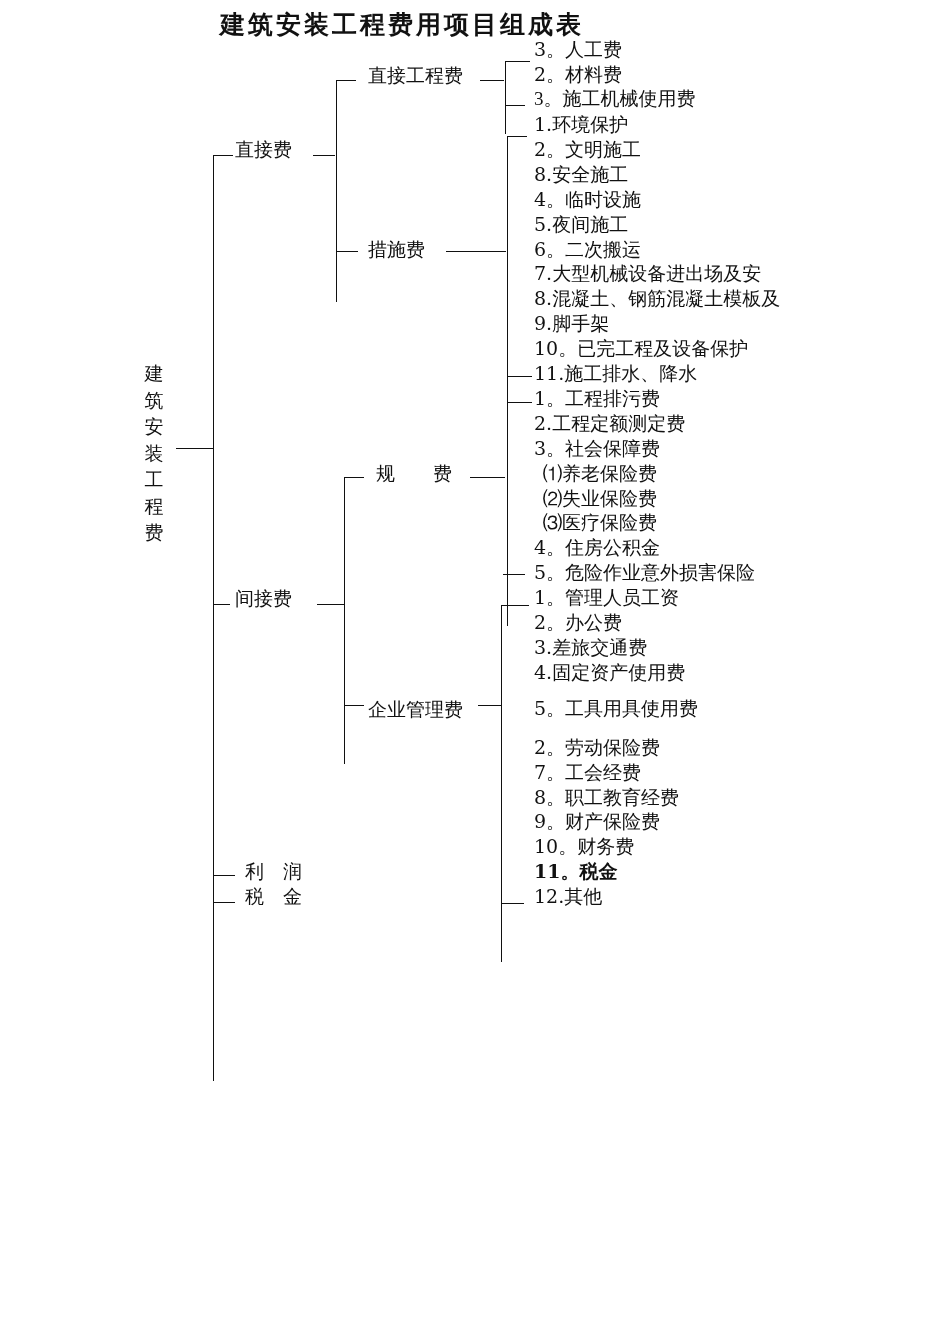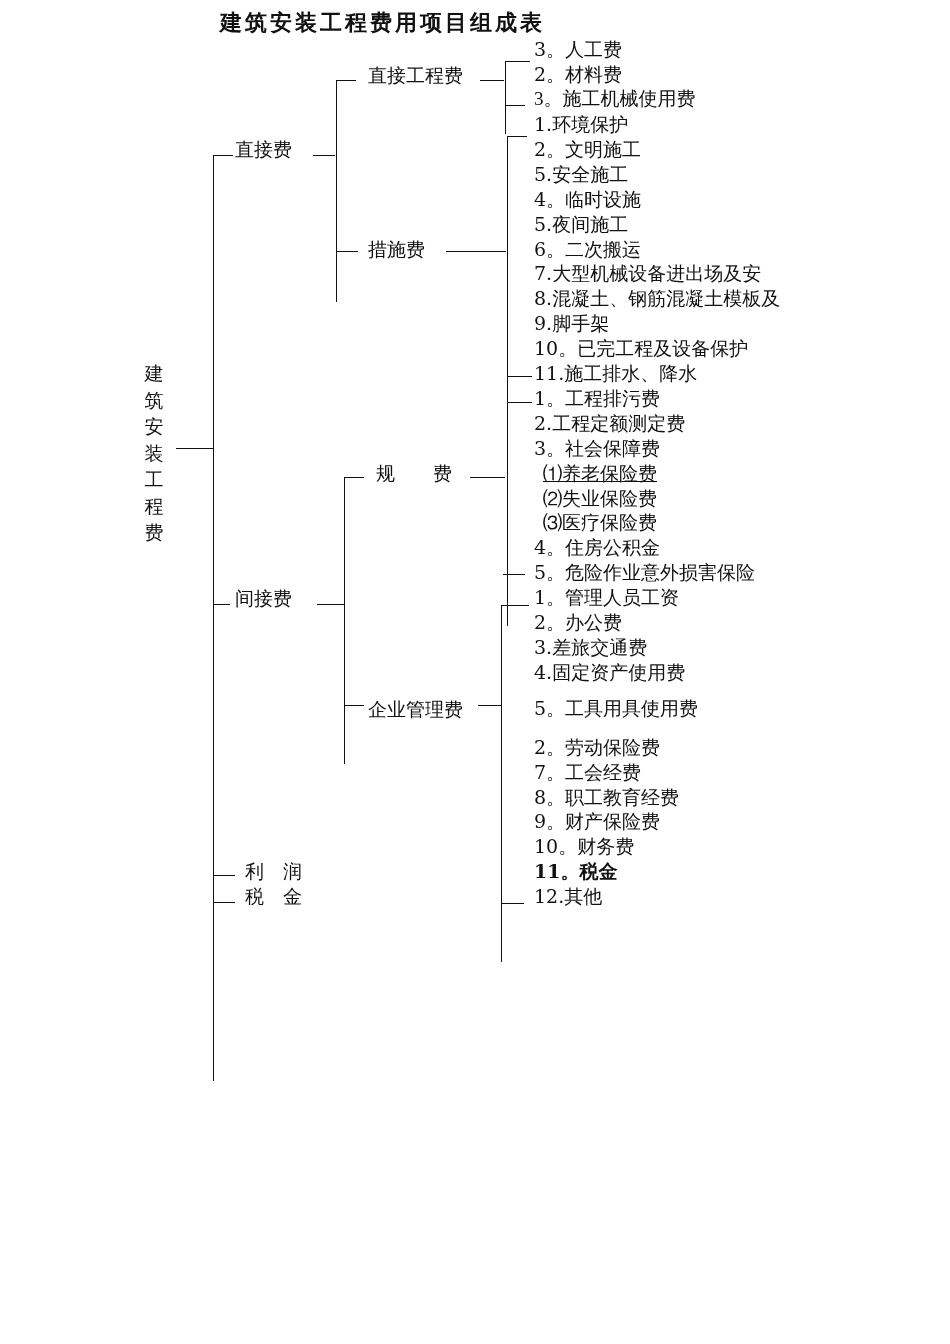--- a/index.html
+++ b/index.html
@@ -1,18 +1,18 @@
 <!DOCTYPE html>
 <html><head>
   <meta charset="utf-8">
   <style>
     html, body { margin: 0; padding: 0; background: #ffffff; }
     body { width: 950px; height: 1344px; position: relative; overflow: hidden;
            font-family: "DejaVu Serif", "Liberation Serif", serif; color: #111; }
-    .title { position: absolute; left: 220px; top: 8px; font-size: 22px; font-weight: bold;
+    .title { position: absolute; left: 220px; top: 8px; font-size: 25px; font-weight: bold;
              letter-spacing: 3px; font-family: "DejaVu Sans", "Liberation Sans", sans-serif; }
     .lbl { position: absolute; font-size: 19px; white-space: nowrap; line-height: 24px; }
     .item { position: absolute; left: 534px; font-size: 19px; white-space: nowrap; line-height: 24px; }
     .root { position: absolute; left: 142px; top: 360px; width: 24px; font-size: 19px; line-height: 26.5px; text-align: center; }
     .h { position: absolute; height: 0; border-top: 1.4px solid #111; }
     .v { position: absolute; width: 0; border-left: 1.4px solid #111; }
   </style>
 </head>
 <body>
 
@@ -75,35 +75,35 @@
 <div class="h" style="left:501px; top:903px; width:23px;"></div>
 
 <div id="items-direct_engineering">
     <div class="item" style="top: 37px;">3。人工费</div>
     <div class="item" style="top: 62px;">2。材料费</div>
     <div class="item" style="top: 87px; font-family: Liberation Serif, serif;">3。施工机械使用费</div>
   </div>
 <div id="items-measures">
     <div class="item" style="top: 112px;">1.环境保护</div>
     <div class="item" style="top: 137px;">2。文明施工</div>
-    <div class="item" style="top: 162px;">5.安全施工</div>
+    <div class="item" style="top: 162px;">8.安全施工</div>
     <div class="item" style="top: 187px;">4。临时设施</div>
     <div class="item" style="top: 212px;">5.夜间施工</div>
     <div class="item" style="top: 237px;">6。二次搬运</div>
     <div class="item" style="top: 261px;">7.大型机械设备进出场及安</div>
     <div class="item" style="top: 286px;">8.混凝土、钢筋混凝土模板及</div>
     <div class="item" style="top: 311px;">9.脚手架</div>
     <div class="item" style="top: 336px;">10。已完工程及设备保护</div>
     <div class="item" style="top: 361px;">11.施工排水、降水</div>
   </div>
 <div id="items-regulatory">
     <div class="item" style="top: 386px;">1。工程排污费</div>
     <div class="item" style="top: 411px;">2.工程定额测定费</div>
     <div class="item" style="top: 436px;">3。社会保障费</div>
-    <div class="item" style="top: 461px; left: 543px; text-decoration: underline;">⑴养老保险费</div>
+    <div class="item" style="top: 461px; left: 543px;">⑴养老保险费</div>
     <div class="item" style="top: 486px; left: 543px;">⑵失业保险费</div>
     <div class="item" style="top: 510px; left: 543px;">⑶医疗保险费</div>
     <div class="item" style="top: 535px;">4。住房公积金</div>
     <div class="item" style="top: 560px;">5。危险作业意外损害保险</div>
   </div>
 <div id="items-enterprise_management">
     <div class="item" style="top: 585px;">1。管理人员工资</div>
     <div class="item" style="top: 610px;">2。办公费</div>
     <div class="item" style="top: 635px;">3.差旅交通费</div>
     <div class="item" style="top: 660px;">4.固定资产使用费</div>

